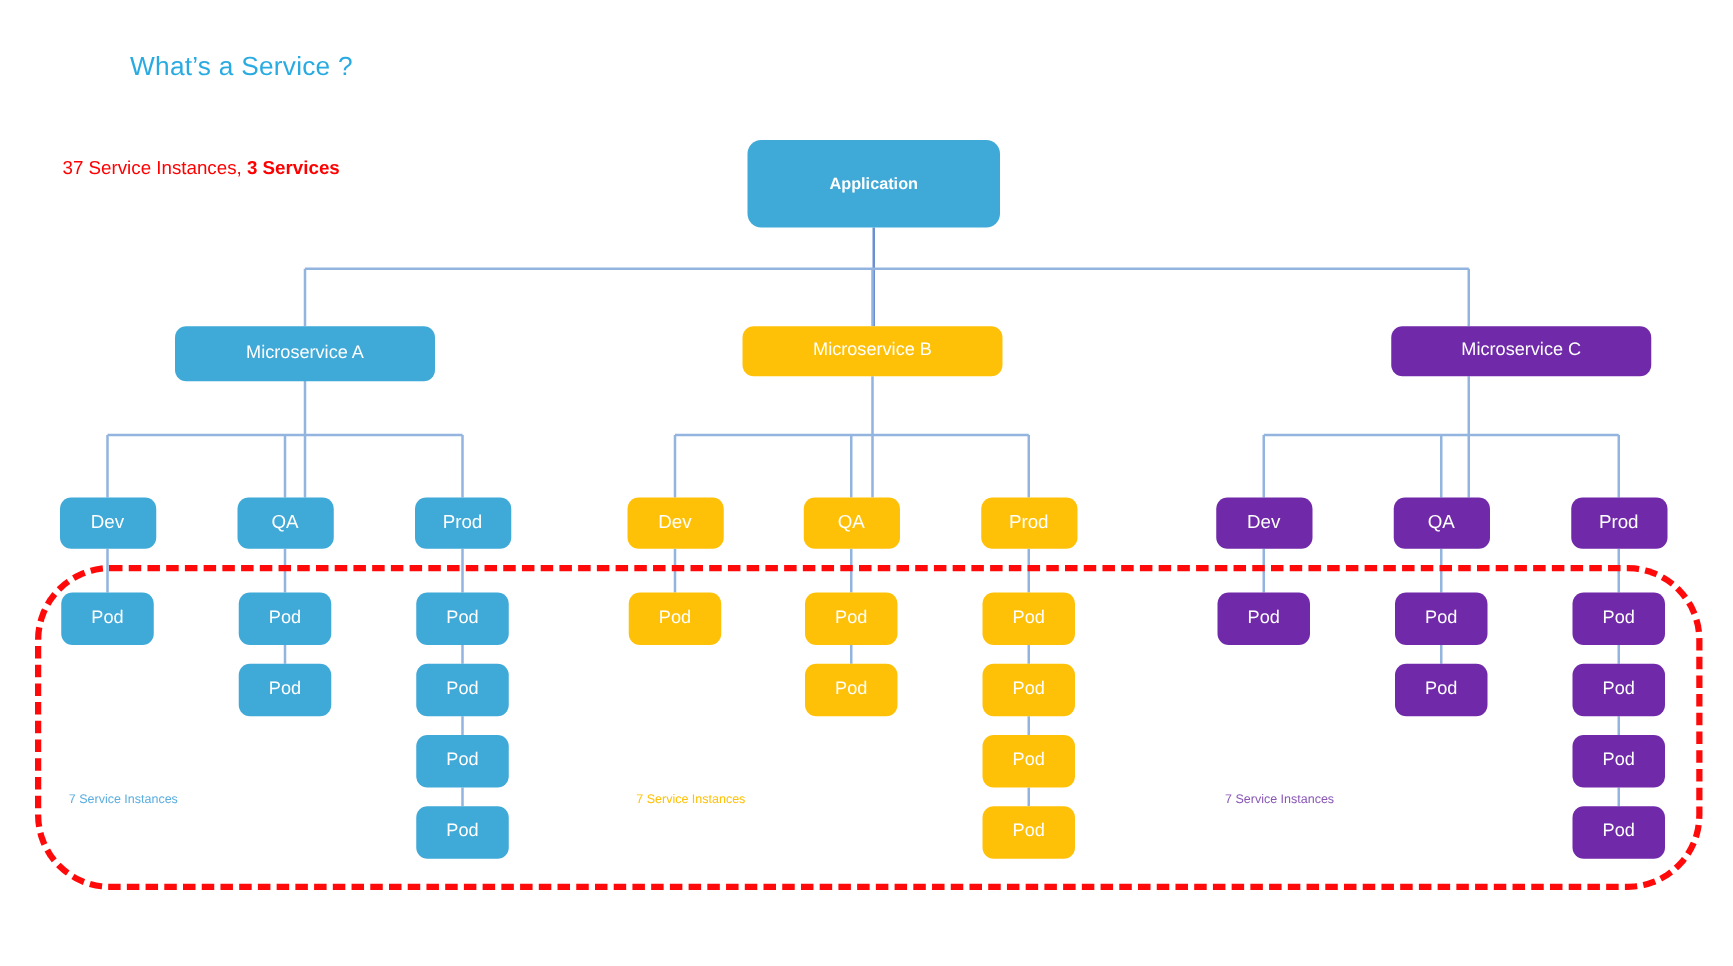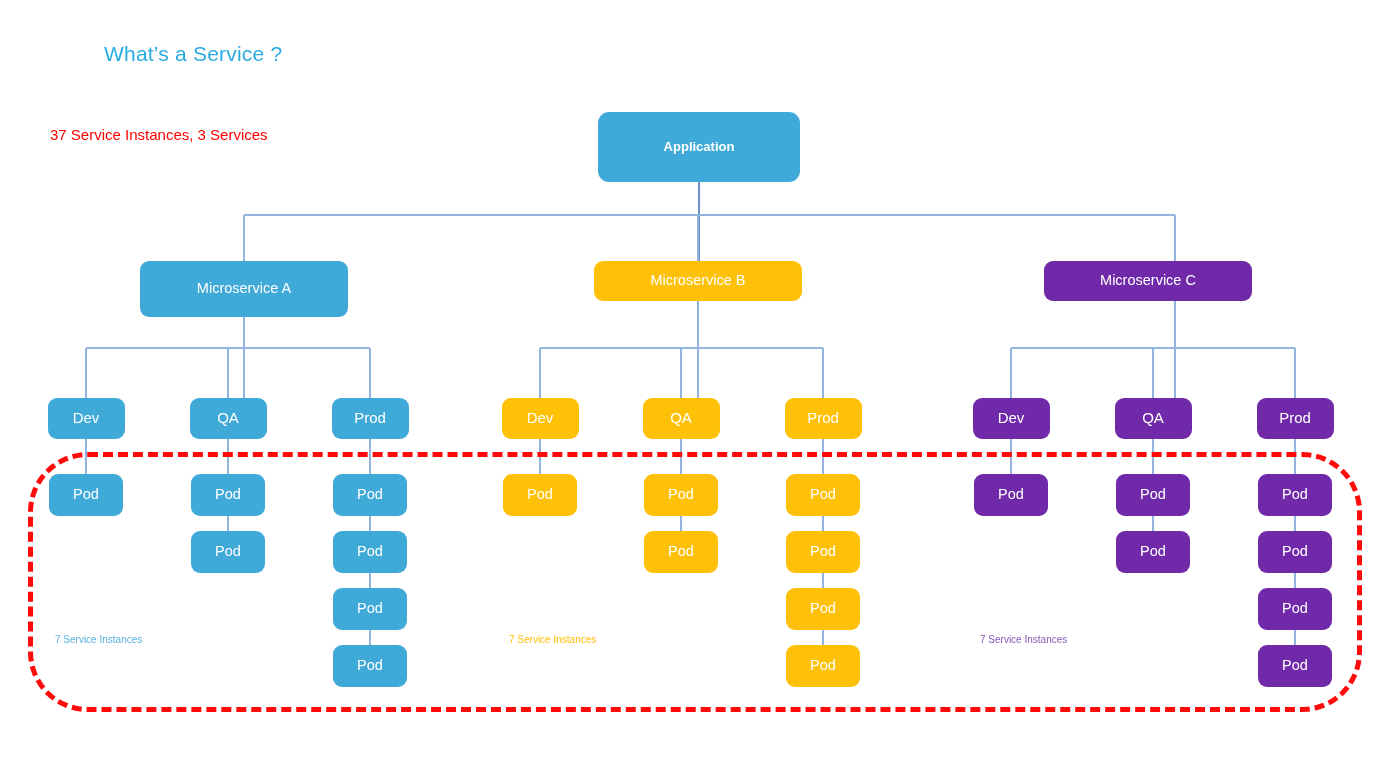--- a/index.html
+++ b/index.html
@@ -28,21 +28,21 @@
     white-space: nowrap;
   }
   .summary {
     position: absolute;
     left: 50px;
     top: 126px;
     font-size: 15px;
     color: #FF0000;
     white-space: nowrap;
   }
-  .summary b { font-weight: normal; }
+  .summary b { font-weight: bold; }
 
   .instances-label {
     position: absolute;
     font-size: 10px;
     white-space: nowrap;
   }
 
   
   .node {
     position: absolute;
@@ -94,21 +94,21 @@
 
   <div class="summary">
     <span>37 Service Instances, </span><b>3 Services</b>
   </div>
 
   <div id="diagram-layer">
       <div class="node app" style="left: 598px; top: 112px; width: 202px; height: 70px; background: rgb(63, 169, 216);">Application</div>
       <div class="line v" style="left: 698.2px; top: 182px; height: 79px;"></div>
       <div class="line h light" style="left: 244px; top: 214.2px; width: 931px;"></div>
       <div class="line v light" style="left: 243.2px; top: 215px; height: 46px;"></div>
-      <div class="node micro" style="left: 140px; top: 261px; width: 208px; height: 56px; background: rgb(63, 169, 216);">Microservice A</div>
+      <div class="node micro" style="left: 140px; top: 261px; width: 208px; height: 44px; background: rgb(63, 169, 216);">Microservice A</div>
       <div class="line v light" style="left: 243.2px; top: 301px; height: 97px;"></div>
       <div class="line h light" style="left: 86px; top: 347.2px; width: 284px;"></div>
       <div class="line v light" style="left: 85.2px; top: 348px; height: 50px;"></div>
       <div class="node env" style="left: 47.5px; top: 398px; width: 77px; height: 41px; background: rgb(63, 169, 216);">Dev</div>
       <div class="line v light" style="left: 85.2px; top: 439px; height: 35px;"></div>
       <div class="node pod" style="left: 49px; top: 474px; width: 74px; height: 42px; background: rgb(63, 169, 216);">Pod</div>
       <div class="line v light" style="left: 227.2px; top: 348px; height: 50px;"></div>
       <div class="node env" style="left: 189.5px; top: 398px; width: 77px; height: 41px; background: rgb(63, 169, 216);">QA</div>
       <div class="line v light" style="left: 227.2px; top: 439px; height: 35px;"></div>
       <div class="node pod" style="left: 191px; top: 474px; width: 74px; height: 42px; background: rgb(63, 169, 216);">Pod</div>
@@ -144,21 +144,21 @@
       <div class="line v light" style="left: 822.2px; top: 439px; height: 35px;"></div>
       <div class="node pod" style="left: 786px; top: 474px; width: 74px; height: 42px; background: rgb(255, 193, 7);">Pod</div>
       <div class="line v light" style="left: 822.2px; top: 516px; height: 15px;"></div>
       <div class="node pod" style="left: 786px; top: 531px; width: 74px; height: 42px; background: rgb(255, 193, 7);">Pod</div>
       <div class="line v light" style="left: 822.2px; top: 573px; height: 15px;"></div>
       <div class="node pod" style="left: 786px; top: 588px; width: 74px; height: 42px; background: rgb(255, 193, 7);">Pod</div>
       <div class="line v light" style="left: 822.2px; top: 630px; height: 15px;"></div>
       <div class="node pod" style="left: 786px; top: 645px; width: 74px; height: 42px; background: rgb(255, 193, 7);">Pod</div>
       <div class="instances-label" style="left: 509px; top: 634px; color: rgb(255, 193, 7);">7 Service Instances</div>
       <div class="line v light" style="left: 1174.2px; top: 215px; height: 46px;"></div>
-      <div class="node micro" style="left: 1044px; top: 261px; width: 208px; height: 40px; background: rgb(112, 41, 168);">Microservice C</div>
+      <div class="node micro" style="left: 1113px; top: 261px; width: 208px; height: 40px; background: rgb(112, 41, 168);">Microservice C</div>
       <div class="line v light" style="left: 1174.2px; top: 301px; height: 97px;"></div>
       <div class="line h light" style="left: 1011px; top: 347.2px; width: 284px;"></div>
       <div class="line v light" style="left: 1010.2px; top: 348px; height: 50px;"></div>
       <div class="node env" style="left: 972.5px; top: 398px; width: 77px; height: 41px; background: rgb(112, 41, 168);">Dev</div>
       <div class="line v light" style="left: 1010.2px; top: 439px; height: 35px;"></div>
       <div class="node pod" style="left: 974px; top: 474px; width: 74px; height: 42px; background: rgb(112, 41, 168);">Pod</div>
       <div class="line v light" style="left: 1152.2px; top: 348px; height: 50px;"></div>
       <div class="node env" style="left: 1114.5px; top: 398px; width: 77px; height: 41px; background: rgb(112, 41, 168);">QA</div>
       <div class="line v light" style="left: 1152.2px; top: 439px; height: 35px;"></div>
       <div class="node pod" style="left: 1116px; top: 474px; width: 74px; height: 42px; background: rgb(112, 41, 168);">Pod</div>

